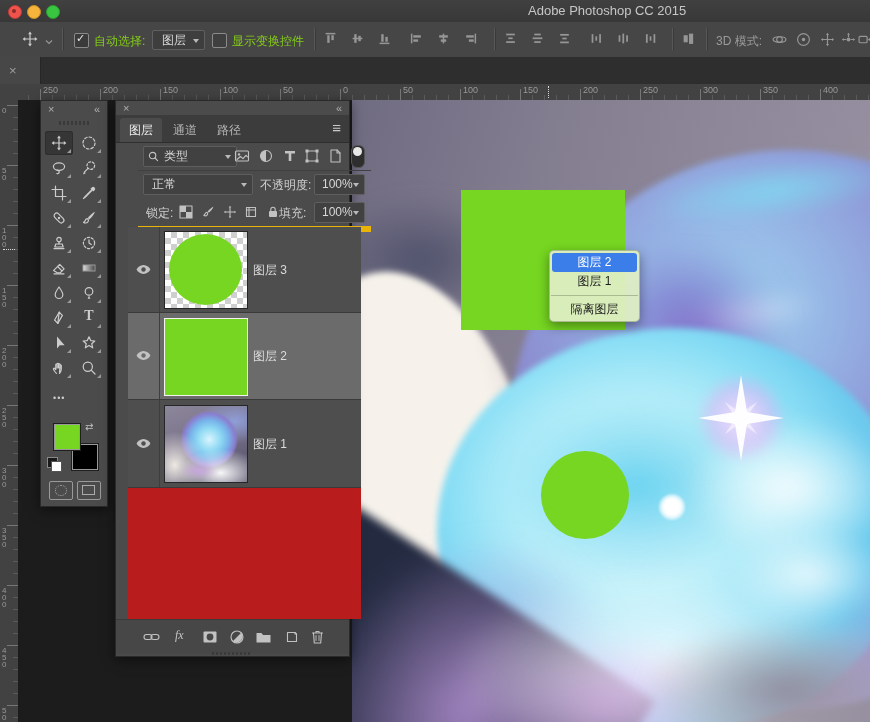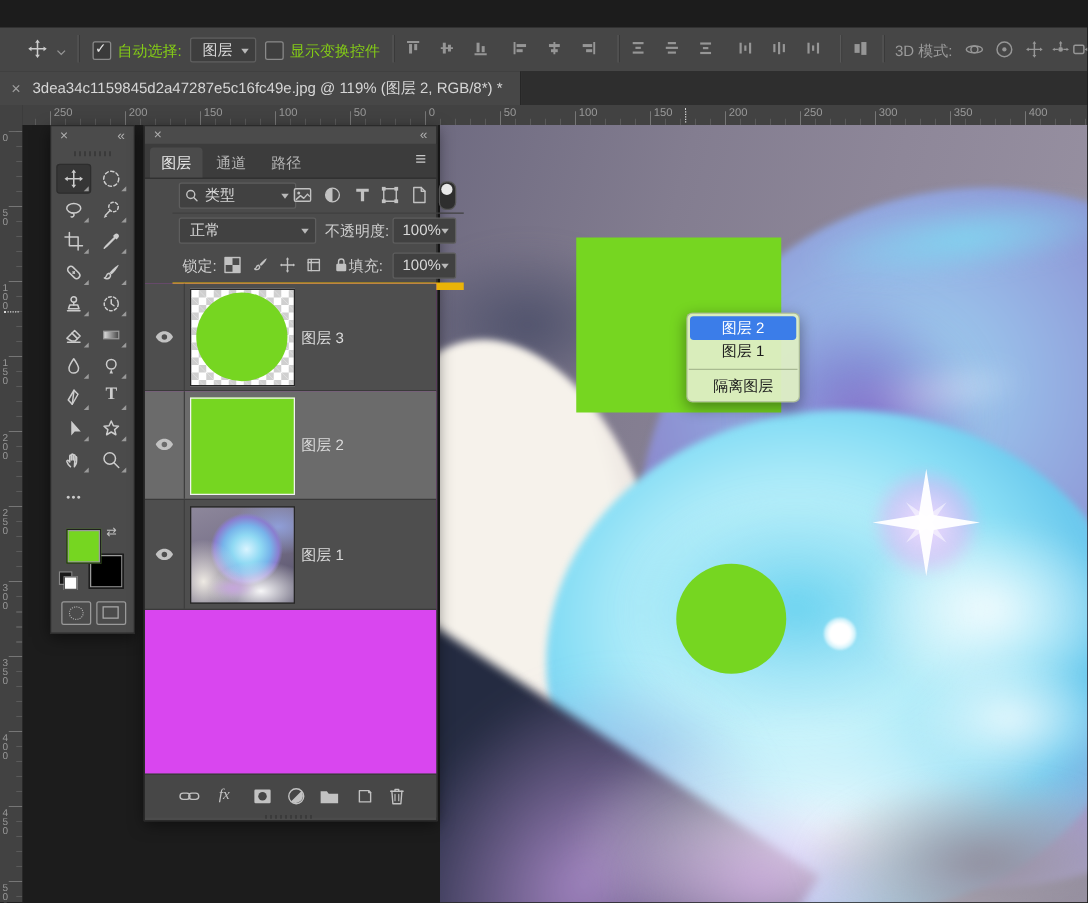--- a/index.html
+++ b/index.html
@@ -136,21 +136,21 @@
   .toggle{right:6px;top:3px;width:12px;height:21px;background:#2e2e2e;border-radius:6px;border:1px solid #555;}
   .toggle b{position:absolute;left:1px;top:1px;width:9px;height:9px;border-radius:50%;background:#e8e8e8;}
   .blend{top:69px;height:28px;}
   .blend-select{left:5px;top:4px;width:100px;padding-left:8px;}
   .op-lbl{left:122px;top:7px;color:#cfcfcf;}
   .op-select{left:176px;top:4px;width:42px;padding-left:7px;}
   .lock{top:97px;height:28px;border-bottom:6px solid #eab308;}
   .lock-lbl{left:8px;top:7px;color:#cfcfcf;}
   .fill-lbl{left:141px;top:7px;color:#cfcfcf;}
   .lk-ic{top:7px;width:14px;height:14px;}
-  .lp-list{left:0;top:126px;width:233px;height:392px;background:#d946ef;}
+  .lp-list{left:12px;top:126px;width:233px;height:392px;background:#b91c1c;}
   .lrow{left:0;width:233px;background:#4e4e4e;border-bottom:1px solid #3a3a3a;}
   .lrow.sel{background:#6b6b6b;}
   .eyebox{left:0;top:0;width:31px;height:100%;border-right:1px solid #3e3e3e;}
   .eye{left:8px;top:50%;margin-top:-6px;}
   .eye-off{left:9px;top:50%;margin-top:-7px;width:13px;height:13px;border:1px solid #6a6a6a;background:#424242;}
   .thumb{left:36px;width:82px;height:76px;border:1px solid #262626;overflow:hidden;}
   .thumb.selthumb{border:1px solid #f2f2f2;}
   .checker{background-image:
       linear-gradient(45deg,#cfcfcf 25%,transparent 25%,transparent 75%,#cfcfcf 75%),
       linear-gradient(45deg,#cfcfcf 25%,#ffffff 25%,#ffffff 75%,#cfcfcf 75%);
@@ -176,20 +176,28 @@
   .oi{stroke:#969696;fill:none;stroke-width:1.1;}
   .oi .f{fill:#969696;stroke:none;}
   .pi{stroke:#c2c2c2;fill:none;stroke-width:1.1;stroke-linecap:round;stroke-linejoin:round;}
   .pi .f{fill:#c2c2c2;stroke:none;}
 </style>
 </head>
 <body>
 
 <div id="app">
 
+  <div class="abs menubar">
+    <span class="abs tl red">
+        <i class="tl-dot"></i>
+      </span>
+    <span class="abs tl yel"></span>
+    <span class="abs tl grn"></span>
+    <span class="abs win-title">Adobe Photoshop CC 2015</span>
+  </div>
 
   <div class="abs optionsbar">
     <span class="abs ob-ic" style="left:22px;top:9px;width:16px;height:16px;">
       <svg class="ti" width="16" height="16" viewBox="0 0 16 16">
           <path d="M8 3v10M3 8h10"></path>
           <path class="f" d="M8 .6l1.9 2.6H6.1zM8 15.4L9.9 12.8H6.1zM.6 8l2.6-1.9v3.8zM15.4 8l-2.6-1.9v3.8z"></path>
         </svg>
     </span>
     <span class="abs" style="left:44px;top:13px;">
       <svg class="oi" width="10" height="8" viewBox="0 0 10 8">
@@ -333,21 +341,20 @@
         <svg class="oi" width="15" height="15" viewBox="0 0 14 14">
           <rect x="1" y="4" width="7.5" height="6" rx="1"></rect>
           <path class="f" d="M9 7l4-2.4v4.8z"></path>
         </svg>
       </span>
   </div>
 
   <div class="abs tabbar">
     <div class="abs doctab">
       <span class="x">×</span>
-      <span>3dea34c1159845d2a47287e5c16fc49e.jpg @ 119% (图层 2, RGB/8*) *</span>
     </div>
   </div>
 
   <div class="abs ruler-corner"></div>
   <div class="abs ruler-h">
     <span class="lab" style="left:25px">250</span>
     <span class="lab" style="left:85px">200</span>
     <span class="lab" style="left:145px">150</span>
     <span class="lab" style="left:205px">100</span>
     <span class="lab" style="left:265px">50</span>

